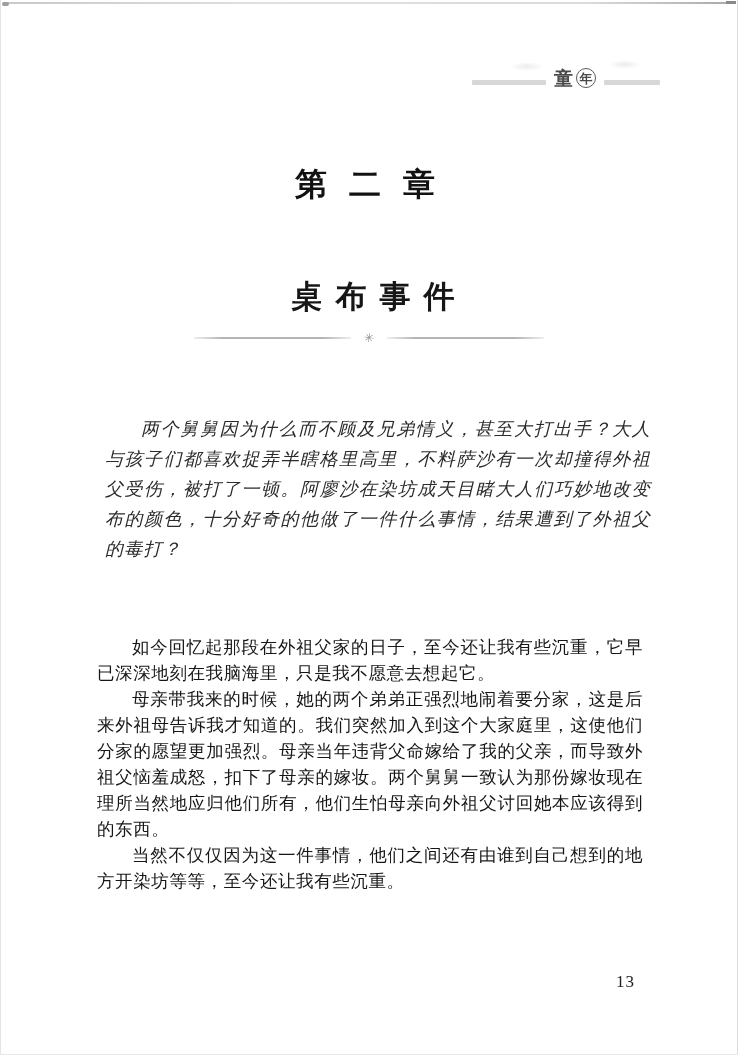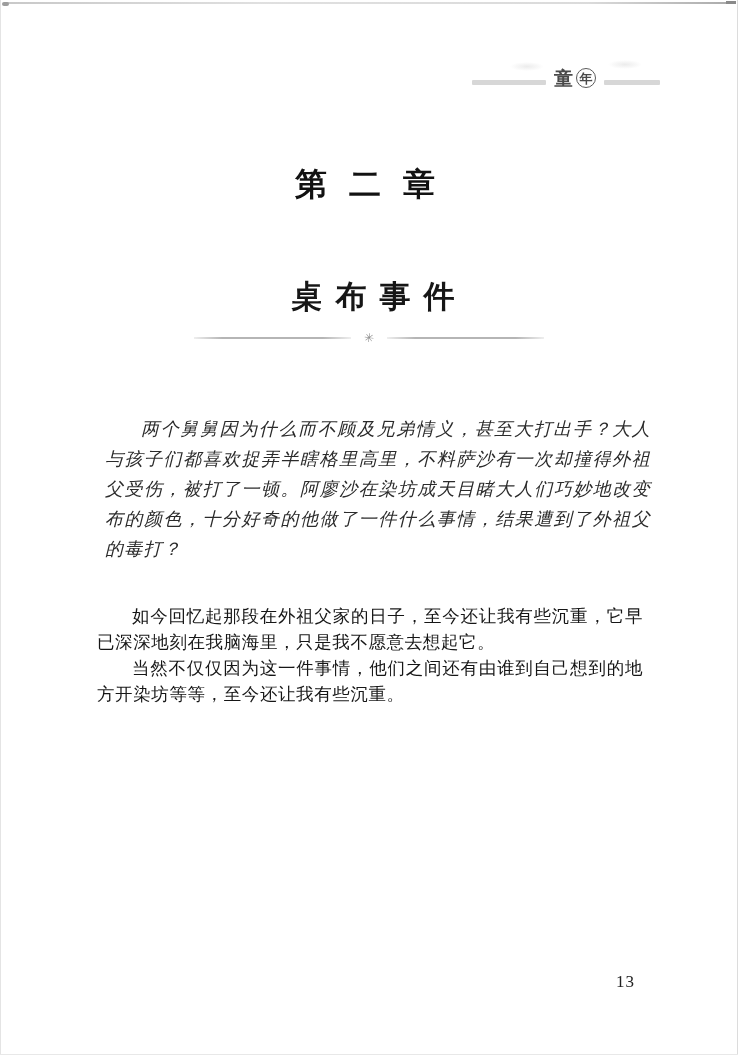--- a/index.html
+++ b/index.html
@@ -59,21 +59,21 @@
   .divider .ornament{font-size:12px;color:#8f8f8f;line-height:1;
     font-family:"DejaVu Sans",sans-serif;transform:rotate(8deg);}
 
   .intro{
     position:absolute;top:406px;left:97px;width:546px;margin:8px;
     font-size:18px;line-height:30px;letter-spacing:1.2px;
     text-indent:2em;text-align:justify;
     font-style:italic;color:#2b2b2b;
   }
   .body-text{
-    position:absolute;top:603px;left:97px;width:546px;
+    position:absolute;top:634px;left:97px;width:546px;
     font-size:17.5px;line-height:26px;letter-spacing:0.6px;
     text-align:justify;color:#161616;
   }
   .body-text p{margin:0;text-indent:2em;}
 
   .page-number{
     position:absolute;top:972px;left:616px;
     font-size:17px;color:#222;letter-spacing:1px;
   }
 </style>
@@ -107,18 +107,19 @@
   <div class="divider">
     <span class="line"></span>
     <span class="ornament">✳</span>
     <span class="line"></span>
   </div>
 
   <p class="intro">两个舅舅因为什么而不顾及兄弟情义，甚至大打出手？大人与孩子们都喜欢捉弄半瞎格里高里，不料萨沙有一次却撞得外祖父受伤，被打了一顿。阿廖沙在染坊成天目睹大人们巧妙地改变布的颜色，十分好奇的他做了一件什么事情，结果遭到了外祖父的毒打？</p>
 
   <div class="body-text">
     <p>如今回忆起那段在外祖父家的日子，至今还让我有些沉重，它早已深深地刻在我脑海里，只是我不愿意去想起它。</p>
+    <p>母亲带我来的时候，她的两个弟弟正强烈地闹着要分家，这是后来外祖母告诉我才知道的。我们突然加入到这个大家庭里，这使他们分家的愿望更加强烈。母亲当年违背父命嫁给了我的父亲，而导致外祖父恼羞成怒，扣下了母亲的嫁妆。两个舅舅一致认为那份嫁妆现在理所当然地应归他们所有，他们生怕母亲向外祖父讨回她本应该得到的东西。</p>
     <p>当然不仅仅因为这一件事情，他们之间还有由谁到自己想到的地方开染坊等等，至今还让我有些沉重。</p>
   </div>
 
   <div class="page-number">13</div>
 
 </div>
 
 </body></html>

